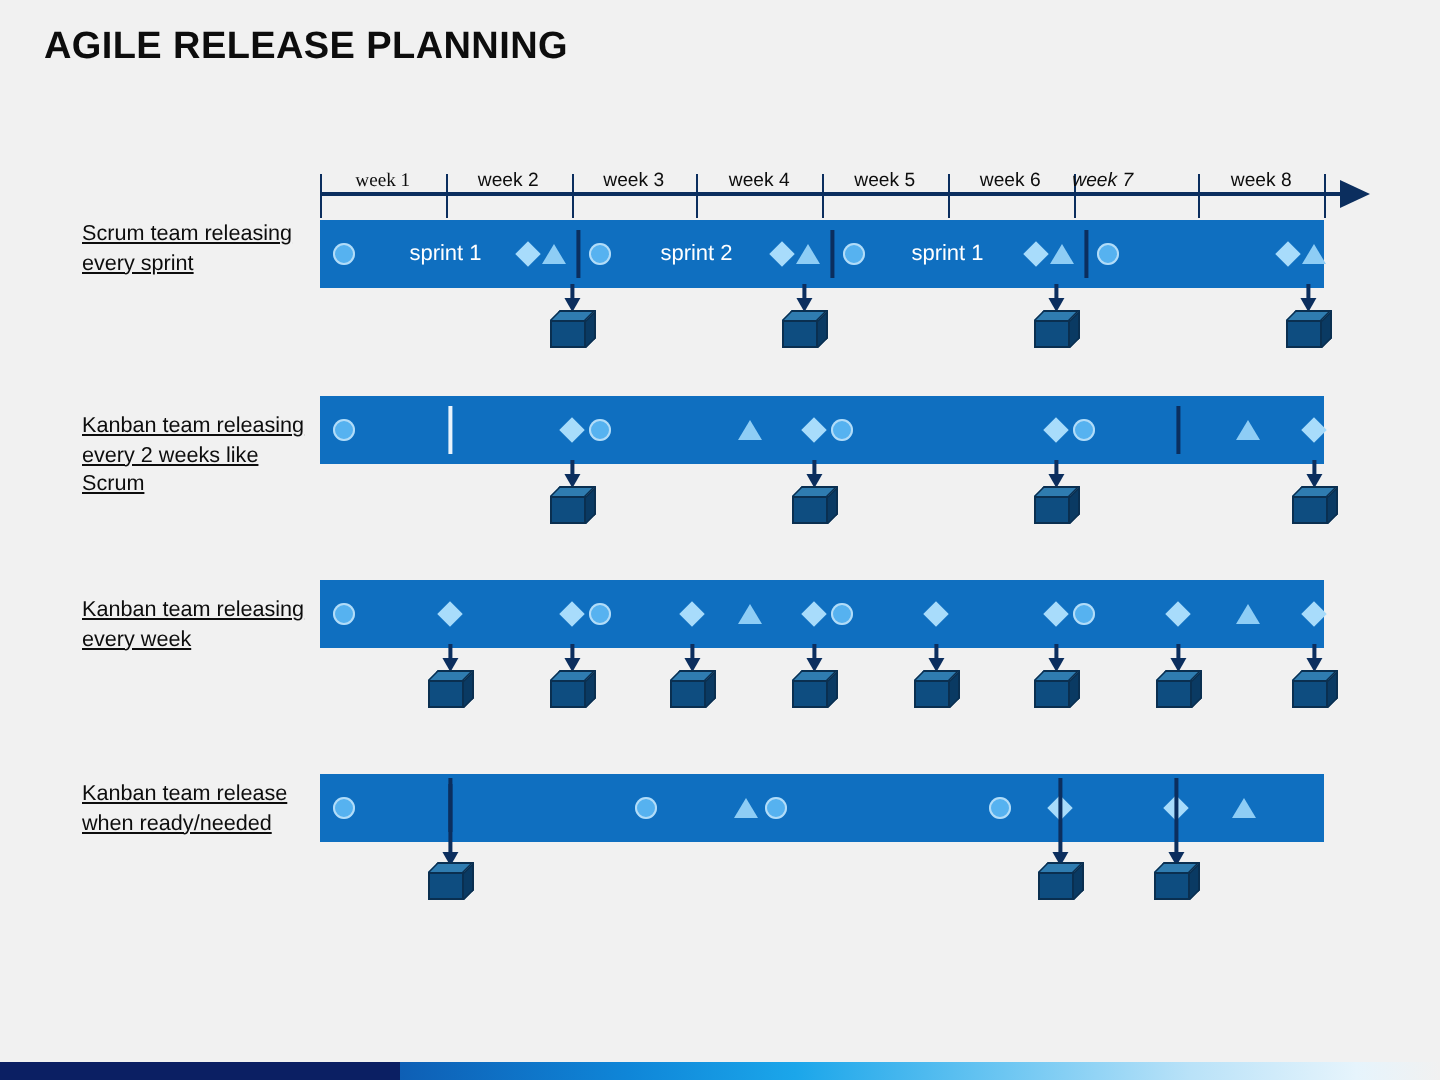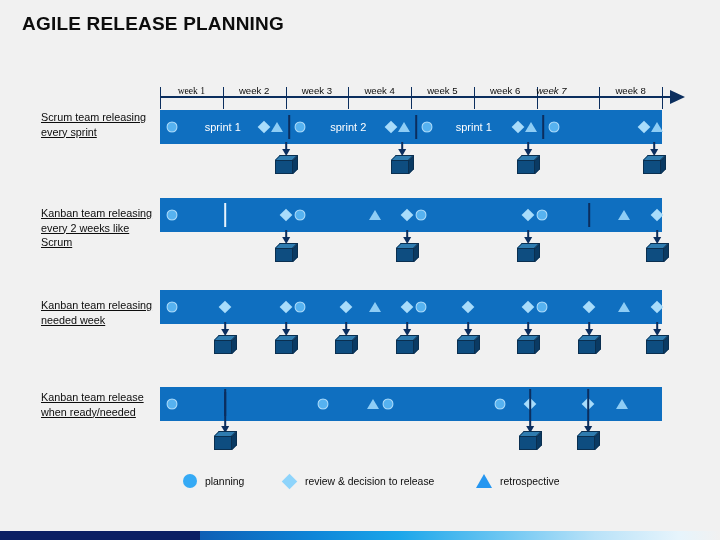--- a/index.html
+++ b/index.html
@@ -244,21 +244,21 @@
         <div class="top"></div>
         <div class="side"></div>
         <div class="face"></div>
       </div>
       <div class="drop" style="left: 657px; top: 230px; height: 8px;"></div>
       <div class="cube" style="left: 657px; top: 244px;">
         <div class="top"></div>
         <div class="side"></div>
         <div class="face"></div>
       </div>
-      <div class="row-label" style="top: 298px;">Kanban team releasing needed week</div>
+      <div class="row-label" style="top: 298px;">Kanban team releasing every week</div>
       <div class="bar" style="top: 290px;">
         <div class="mk mk-circle" style="position: absolute; left: 12px; top: 50%;"></div>
         <div class="mk mk-diamond" style="position: absolute; left: 65px; top: 50%;"></div>
         <div class="mk mk-diamond" style="position: absolute; left: 126px; top: 50%;"></div>
         <div class="mk mk-circle" style="position: absolute; left: 140px; top: 50%;"></div>
         <div class="mk mk-diamond" style="position: absolute; left: 186px; top: 50%;"></div>
         <div class="mk mk-tri-outline" style="position: absolute; left: 215px; top: 50%; transform: translate(-50%, -50%);"></div>
         <div class="mk mk-diamond" style="position: absolute; left: 247px; top: 50%;"></div>
         <div class="mk mk-circle" style="position: absolute; left: 261px; top: 50%;"></div>
         <div class="mk mk-diamond" style="position: absolute; left: 308px; top: 50%;"></div>
@@ -341,32 +341,18 @@
         <div class="face"></div>
       </div>
       <div class="drop" style="left: 588px; top: 389px; height: 38px;"></div>
       <div class="cube" style="left: 588px; top: 432px;">
         <div class="top"></div>
         <div class="side"></div>
         <div class="face"></div>
       </div>
     </div>
 
-  <div class="legend" id="legend">
-      <div class="lg-item" style="left: 183px;">
-        <div class="lg-circle"></div>
-        <div class="lg-txt">planning</div>
-      </div>
-      <div class="lg-item" style="left: 282px;">
-        <div class="lg-diamond"></div>
-        <div class="lg-txt">review &amp; decision to release</div>
-      </div>
-      <div class="lg-item" style="left: 476px;">
-        <div class="lg-tri"></div>
-        <div class="lg-txt">retrospective</div>
-      </div>
-    </div>
 
   <div class="strip">
     <div class="s1"></div>
     <div class="s2"></div>
   </div>
 </div>
 
 </body></html>

